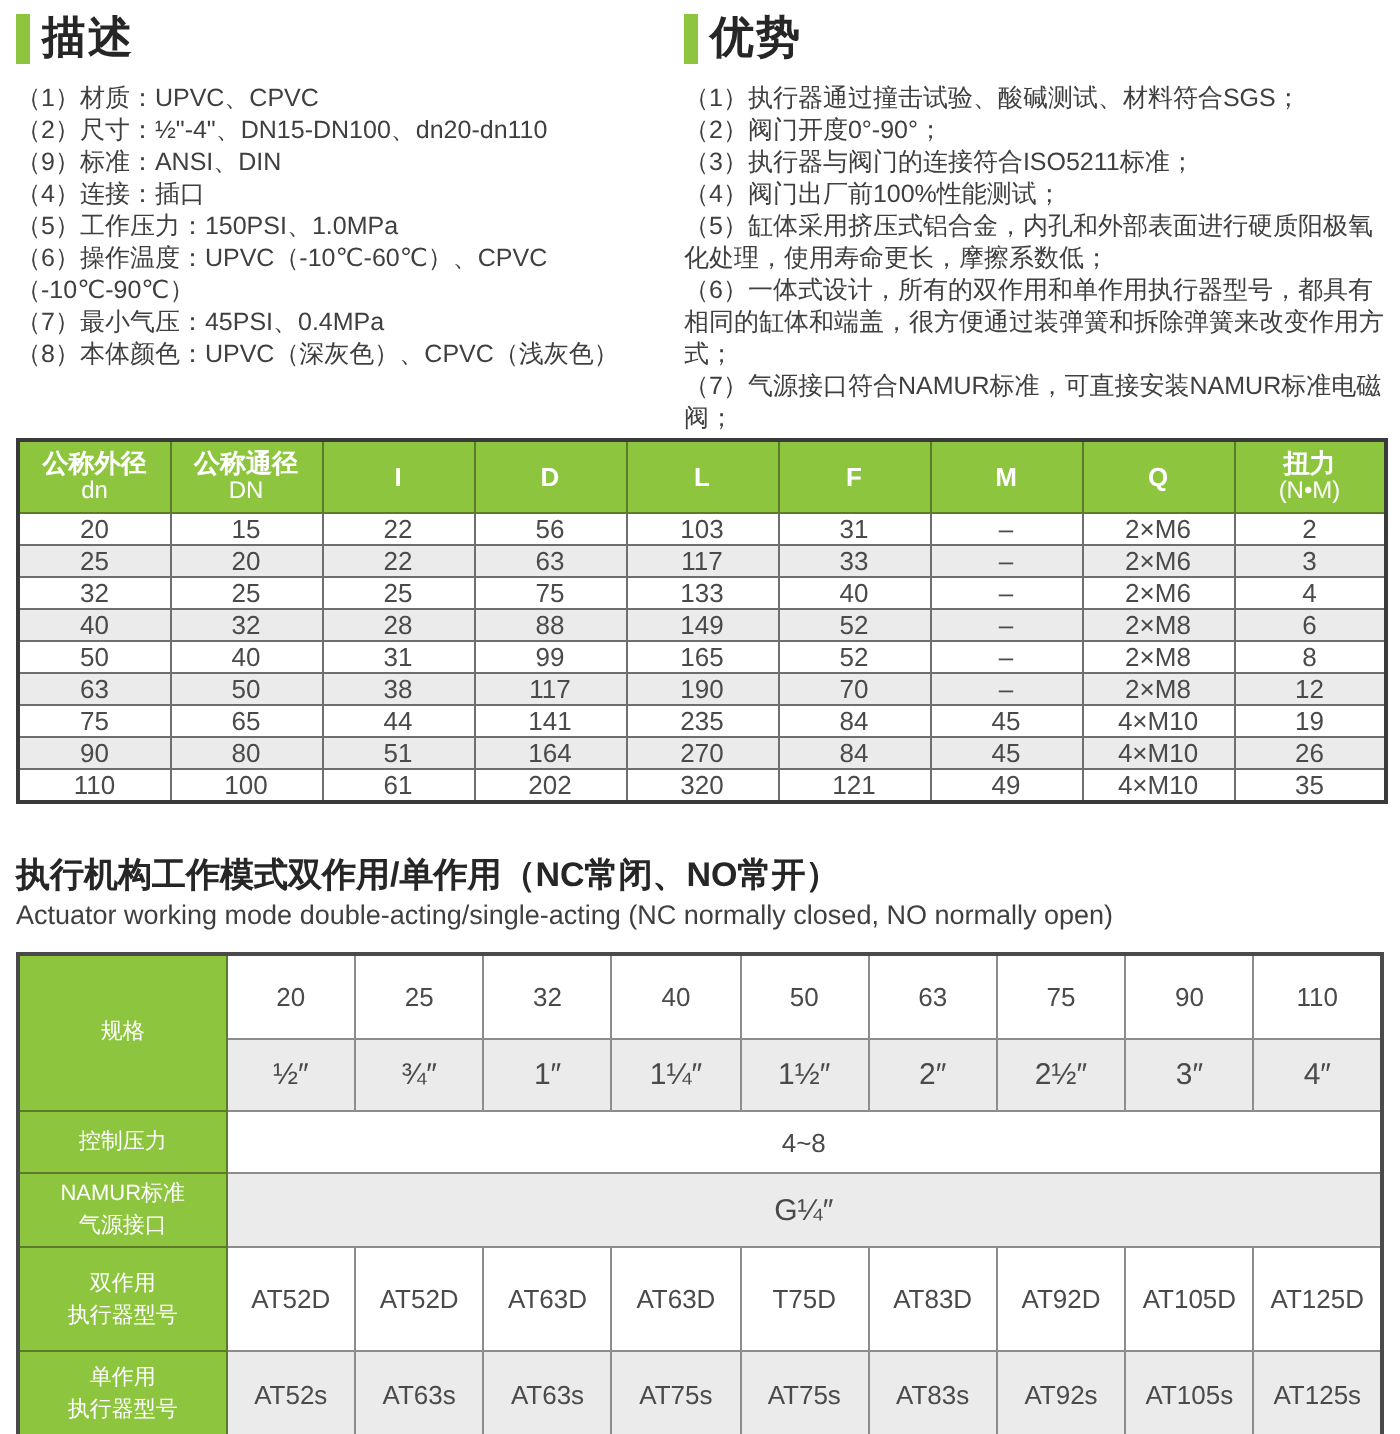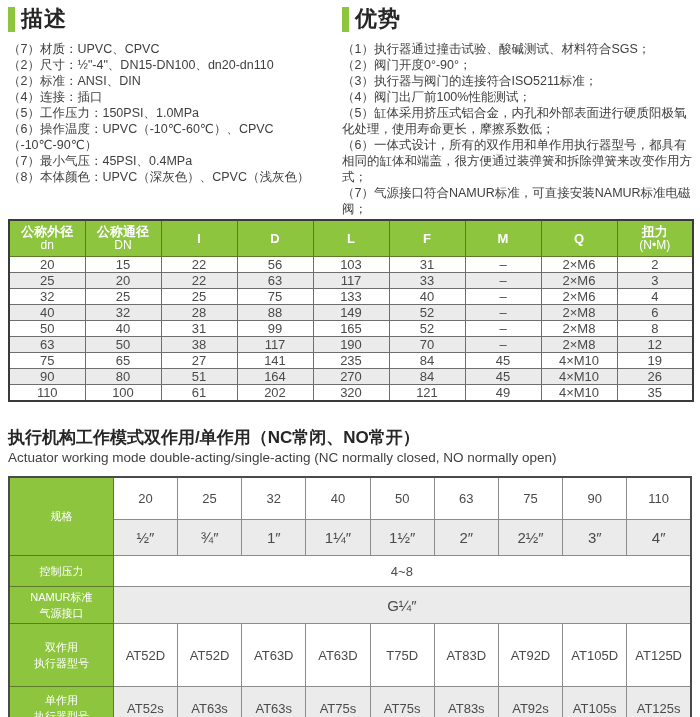--- a/index.html
+++ b/index.html
@@ -60,38 +60,38 @@
   .act-table td{
     border:1px solid #8c8c8c;text-align:center;font-size:13px;
     color:#4a4a4a;vertical-align:middle;padding:0;
   }
   .act-table td.gray{background:var(--gray-row);}
   .act-table td.frac{font-size:15px;}
   .r-size{height:43px;}
   .r-frac{height:36px;}
   .r-ctrl{height:31px;}
   .r-namur{height:29px;}
-  .r-da{height:63px;}
+  .r-da{height:52px;}
   .r-sa{height:44px;}
 </style>
 </head>
 <body>
 
 <div class="page">
 
   <div class="top">
     <section class="col desc">
       <h2 class="sec-title">
         <span class="bar"></span>
         <span>描述</span>
       </h2>
       <ul class="spec-list">
-          <li>（7）材质：UPVC、CPVC</li>
+          <li>（1）材质：UPVC、CPVC</li>
           <li>（2）尺寸：½"-4"、DN15-DN100、dn20-dn110</li>
-          <li>（2）标准：ANSI、DIN</li>
+          <li>（9）标准：ANSI、DIN</li>
           <li>（4）连接：插口</li>
           <li>（5）工作压力：150PSI、1.0MPa</li>
           <li>（6）操作温度：UPVC（-10℃-60℃）、CPVC（-10℃-90℃）</li>
           <li>（7）最小气压：45PSI、0.4MPa</li>
           <li>（8）本体颜色：UPVC（深灰色）、CPVC（浅灰色）</li>
         </ul>
     </section>
 
     <section class="col adv">
       <h2 class="sec-title">
@@ -219,21 +219,21 @@
           <td>117</td>
           <td>190</td>
           <td>70</td>
           <td>–</td>
           <td>2×M8</td>
           <td>12</td>
         </tr>
         <tr>
           <td>75</td>
           <td>65</td>
-          <td>27</td>
+          <td>44</td>
           <td>141</td>
           <td>235</td>
           <td>84</td>
           <td>45</td>
           <td>4×M10</td>
           <td>19</td>
         </tr>
         <tr>
           <td>90</td>
           <td>80</td>

